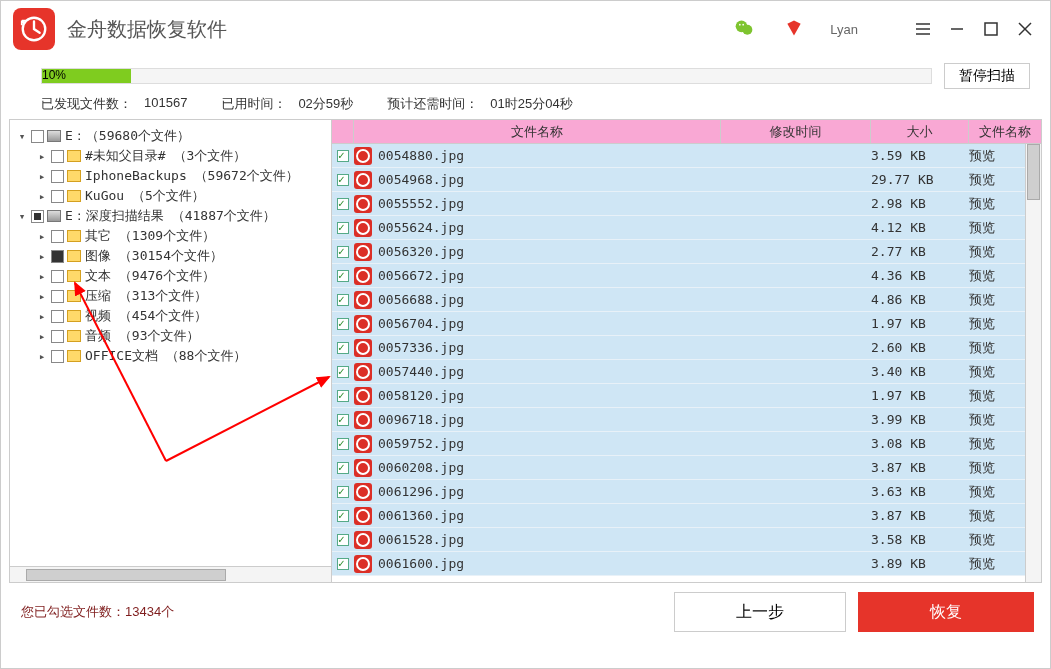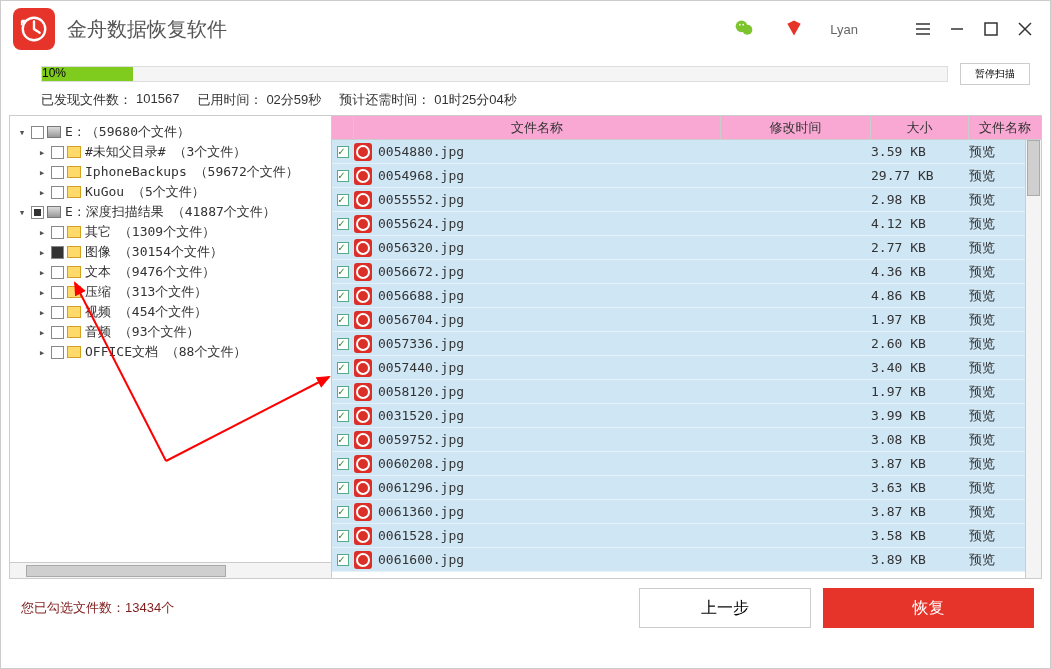--- a/index.html
+++ b/index.html
@@ -15,24 +15,24 @@
 .username { font-size: 13px; color: #666; margin-left: -4px; }
 .win-controls { display: flex; align-items: center; gap: 0; margin-left: 18px; }
 .win-btn { width: 34px; height: 34px; display: flex; align-items: center; justify-content: center; cursor: pointer; }
 .win-btn svg { width: 16px; height: 16px; stroke: #333; stroke-width: 1.5; fill: none; }
 
 
 .progress-row { display: flex; align-items: center; padding: 6px 20px 4px 40px; gap: 12px; }
 .progress-bar { flex: 1; height: 16px; background: #f5f5f5; border: 1px solid #ddd; position: relative; }
 .progress-fill { height: 100%; background: #7fcc1f; }
 .progress-text { position: absolute; width: 100%; text-align: left; top: -1px; font-size: 12px; color: #000000; }
-.pause-btn { border: 1px solid #ccc; background: #fff; padding: 3px 14px; font-size: 10px; cursor: pointer; }
-
-
-.status-row { padding: 2px 36px 6px 40px; font-size: 13px; color: #333; display: flex; gap: 4px; }
+.pause-btn { border: 1px solid #ccc; background: #fff; padding: 3px 14px; font-size: 14px; cursor: pointer; }
+
+
+.status-row { padding: 2px 36px 6px 40px; font-size: 13px; color: #333; display: flex; gap: 12px; }
 
 
 .main-panel { display: flex; border-top: 1px solid #ccc; height: 464px; margin: 0 8px; border-left: 1px solid #ccc; border-right: 1px solid #ccc; border-bottom: 1px solid #ccc; }
 
 
 .tree-panel { width: 322px; border-right: 1px solid #ccc; overflow: hidden; font-family: "SimSun", monospace; font-size: 13px; position: relative; }
 .tree { padding: 6px 0 0 6px; }
 .tree-row { display: flex; align-items: center; height: 20px; cursor: pointer; white-space: nowrap; }
 .tree-toggle { width: 12px; text-align: center; color: #555; font-size: 11px; }
 .tree-check { width: 13px; height: 13px; border: 1px solid #888; margin: 0 3px; display: inline-flex; align-items: center; justify-content: center; background: #fff; }
@@ -64,21 +64,21 @@
 .fr-mtime { width: 150px; }
 .fr-size { width: 98px; }
 .fr-preview { width: 72px; cursor: pointer; }
 .file-vscroll { position: absolute; right: 0; top: 24px; bottom: 0; width: 16px; background: #f4f4f4; border-left: 1px solid #ccc; }
 .file-vscroll .vthumb { position: absolute; top: 0; left: 1px; right: 1px; height: 56px; background: #cfcfcf; border: 1px solid #aaa; }
 
 
 .footer { display: flex; align-items: center; height: 58px; padding: 0 16px 0 20px; }
 .footer-status { color: #7f1d1d; font-size: 13px; flex: 1; }
 .btn-prev { width: 172px; height: 40px; border: 1px solid #ccc; background: #fff; font-size: 16px; cursor: pointer; margin-right: 12px; }
-.btn-recover { width: 211px; height: 40px; border: none; background: #e6342a; color: #fff; font-size: 16px; cursor: pointer; }
+.btn-recover { width: 176px; height: 40px; border: none; background: #e6342a; color: #fff; font-size: 16px; cursor: pointer; }
 
 
 .arrows { position: absolute; pointer-events: none; }
 </style>
 </head>
 <body>
 
 <div class="titlebar">
   <div class="app-logo">
     <svg viewBox="0 0 32 32">
@@ -343,21 +343,21 @@
           <div class="fr-name">0058120.jpg</div>
           <div class="fr-mtime"></div>
           <div class="fr-size">1.97 KB</div>
           <div class="fr-preview">预览</div>
         </div>
         <div class="file-row">
           <div class="fr-check">
             <span class="cb"></span>
           </div>
           <span class="fr-icon"></span>
-          <div class="fr-name">0031520.jpg</div>
+          <div class="fr-name">0096718.jpg</div>
           <div class="fr-mtime"></div>
           <div class="fr-size">3.99 KB</div>
           <div class="fr-preview">预览</div>
         </div>
         <div class="file-row">
           <div class="fr-check">
             <span class="cb"></span>
           </div>
           <span class="fr-icon"></span>
           <div class="fr-name">0059752.jpg</div>

